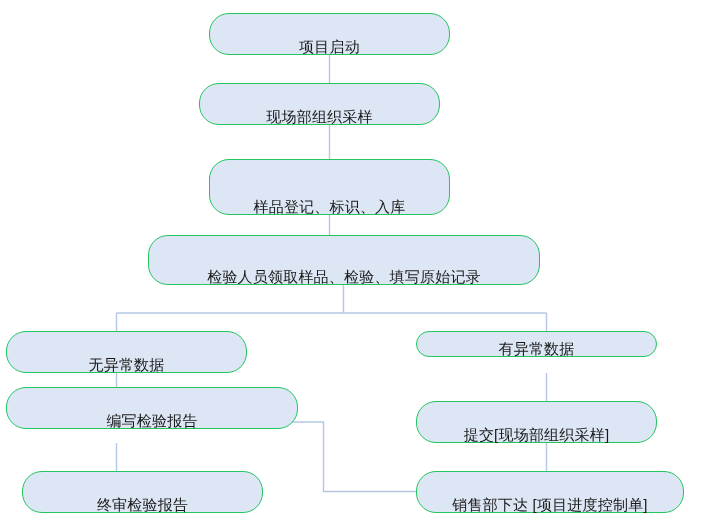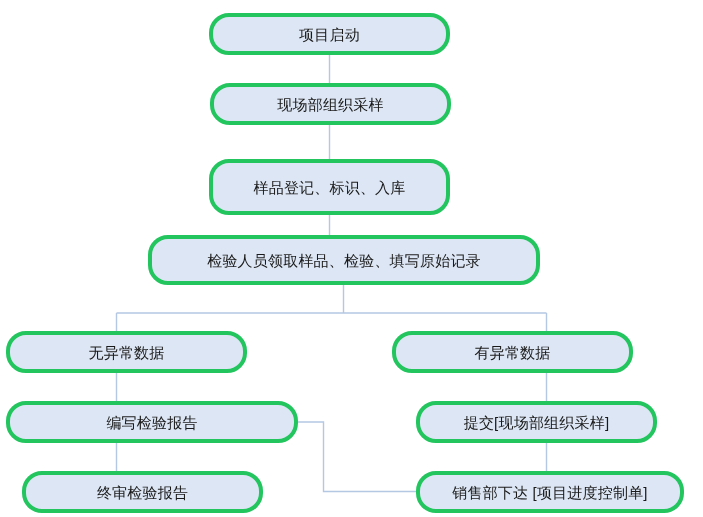--- a/index.html
+++ b/index.html
@@ -23,24 +23,24 @@
     left: 0;
     top: 0;
     width: 703px;
     height: 517px;
     pointer-events: none;
   }
   .node {
     position: absolute;
     box-sizing: border-box;
     background: #dce6f4;
-    border: 4px solid #22c55e;
+    border: 1px solid #22c55e;
     border-radius: 20px;
     display: flex;
-    align-items: center;
+    align-items: flex-end;
     justify-content: center;
     color: #1a1a1a;
     font-size: 15px;
     line-height: 1;
     letter-spacing: 0.2px;
     white-space: nowrap;
     z-index: 2;
   }
   .node-label {
     display: block;
@@ -73,41 +73,41 @@
     <path d="M 546.5 443 L 546.5 471" fill="none" stroke="#b4c7e3" stroke-width="1.4"></path>
 
     <path d="M 416 491.5 L 323.5 491.5 L 323.5 422 L 261 422" fill="none" stroke="#b4c7e3" stroke-width="1.4"></path>
     <path d="M 268 416 L 256 422 L 268 428" fill="none" stroke="#b4c7e3" stroke-width="2" stroke-linecap="round" stroke-linejoin="round"></path>
   </svg>
 
   <div class="node" style="left:209px;top:13px;width:241px;height:42px;">
     <span class="node-label">项目启动</span>
   </div>
 
-  <div class="node" style="left:210px;top:83px;width:241px;height:42px;">
+  <div class="node" style="left:199px;top:83px;width:241px;height:42px;">
     <span class="node-label">现场部组织采样</span>
   </div>
 
   <div class="node" style="left:209px;top:159px;width:241px;height:56px;">
     <span class="node-label">样品登记、标识、入库</span>
   </div>
 
   <div class="node" style="left:148px;top:235px;width:392px;height:50px;">
     <span class="node-label">检验人员领取样品、检验、填写原始记录</span>
   </div>
 
   <div class="node" style="left:6px;top:331px;width:241px;height:42px;">
     <span class="node-label">无异常数据</span>
   </div>
 
-  <div class="node" style="left:392px;top:331px;width:241px;height:42px;">
+  <div class="node" style="left:416px;top:331px;width:241px;height:26px;">
     <span class="node-label">有异常数据</span>
   </div>
 
-  <div class="node" style="left:6px;top:401px;width:292px;height:42px;">
+  <div class="node" style="left:6px;top:387px;width:292px;height:42px;">
     <span class="node-label">编写检验报告</span>
   </div>
 
   <div class="node" style="left:416px;top:401px;width:241px;height:42px;">
     <span class="node-label">提交[现场部组织采样]</span>
   </div>
 
   <div class="node" style="left:22px;top:471px;width:241px;height:42px;">
     <span class="node-label">终审检验报告</span>
   </div>

